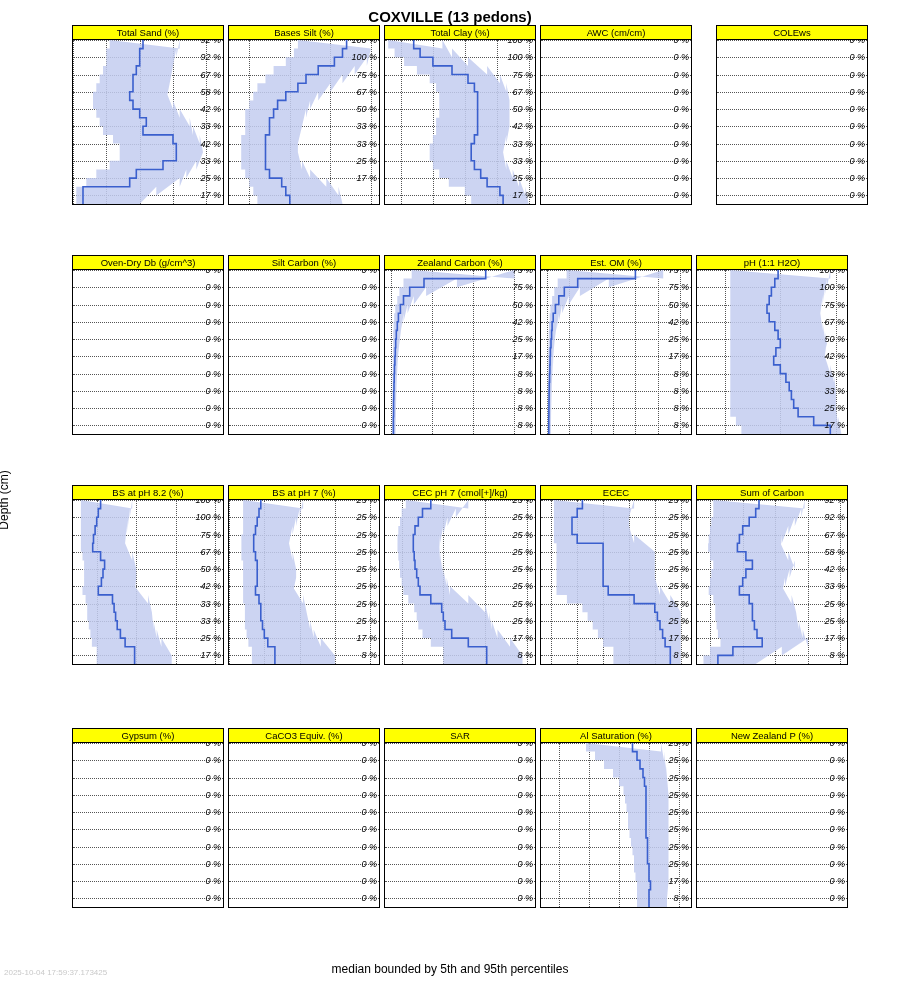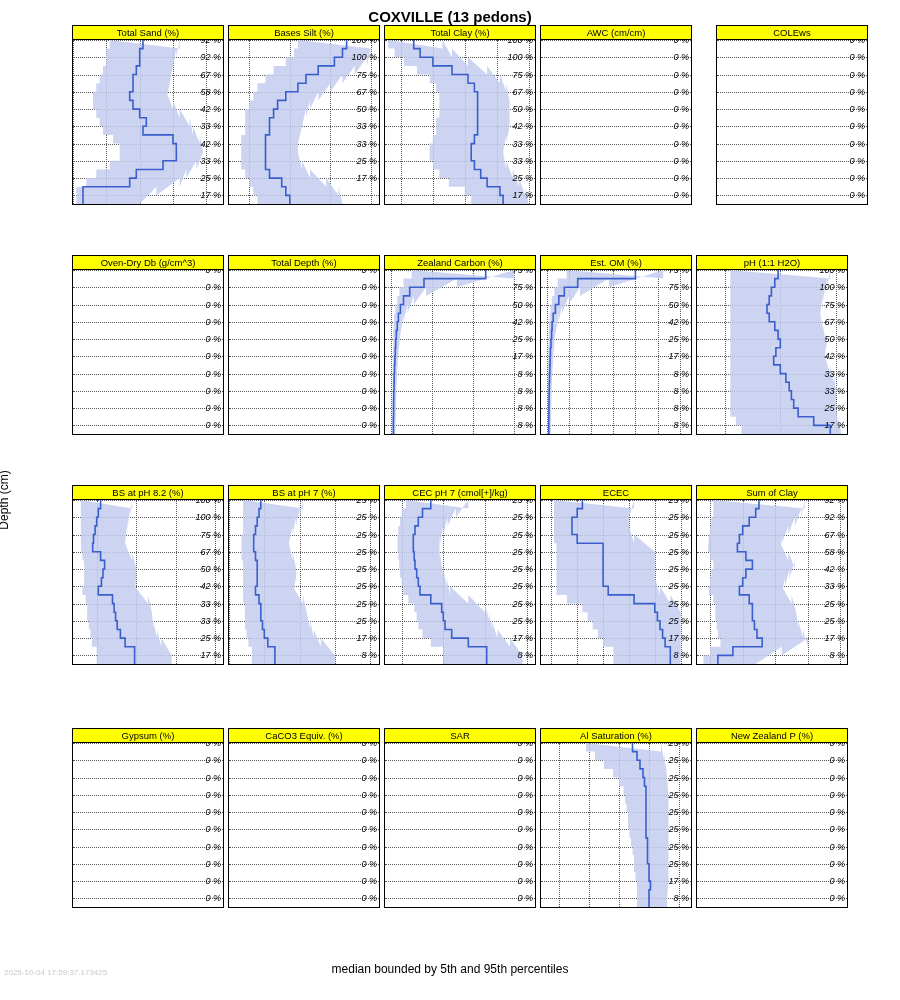--- a/index.html
+++ b/index.html
@@ -242,21 +242,21 @@
         <div class="tickmark" style="top: 51.7895px; left: -4px;"></div>
         <div class="tickmark" style="top: 69.0526px; left: -4px;"></div>
         <div class="tickmark" style="top: 86.3158px; left: -4px;"></div>
         <div class="tickmark" style="top: 103.579px; left: -4px;"></div>
         <div class="tickmark" style="top: 120.842px; left: -4px;"></div>
         <div class="tickmark" style="top: 138.105px; left: -4px;"></div>
         <div class="tickmark" style="top: 155.368px; left: -4px;"></div>
       </div>
     </div>
     <div class="panel" style="left: 228px; top: 255px; width: 152px;">
-      <div class="panel-title">Total Depth (%)</div>
+      <div class="panel-title">Silt Carbon (%)</div>
       <div class="plotbox">
         <div class="hgrid" style="top: 0px;"></div>
         <div class="hgrid" style="top: 17.2632px;"></div>
         <div class="hgrid" style="top: 34.5263px;"></div>
         <div class="hgrid" style="top: 51.7895px;"></div>
         <div class="hgrid" style="top: 69.0526px;"></div>
         <div class="hgrid" style="top: 86.3158px;"></div>
         <div class="hgrid" style="top: 103.579px;"></div>
         <div class="hgrid" style="top: 120.842px;"></div>
         <div class="hgrid" style="top: 138.105px;"></div>
@@ -556,21 +556,21 @@
         <div class="pctlabel" style="top: 51.7895px; right: 2px;">25 %</div>
         <div class="pctlabel" style="top: 69.0526px; right: 2px;">25 %</div>
         <div class="pctlabel" style="top: 86.3158px; right: 2px;">25 %</div>
         <div class="pctlabel" style="top: 103.579px; right: 2px;">25 %</div>
         <div class="pctlabel" style="top: 120.842px; right: 2px;">25 %</div>
         <div class="pctlabel" style="top: 138.105px; right: 2px;">17 %</div>
         <div class="pctlabel" style="top: 155.368px; right: 2px;">8 %</div>
       </div>
     </div>
     <div class="panel" style="left: 696px; top: 485px; width: 152px;">
-      <div class="panel-title">Sum of Clay</div>
+      <div class="panel-title">Sum of Carbon</div>
       <div class="plotbox">
         <div class="hgrid" style="top: 0px;"></div>
         <div class="hgrid" style="top: 17.2632px;"></div>
         <div class="hgrid" style="top: 34.5263px;"></div>
         <div class="hgrid" style="top: 51.7895px;"></div>
         <div class="hgrid" style="top: 69.0526px;"></div>
         <div class="hgrid" style="top: 86.3158px;"></div>
         <div class="hgrid" style="top: 103.579px;"></div>
         <div class="hgrid" style="top: 120.842px;"></div>
         <div class="hgrid" style="top: 138.105px;"></div>

